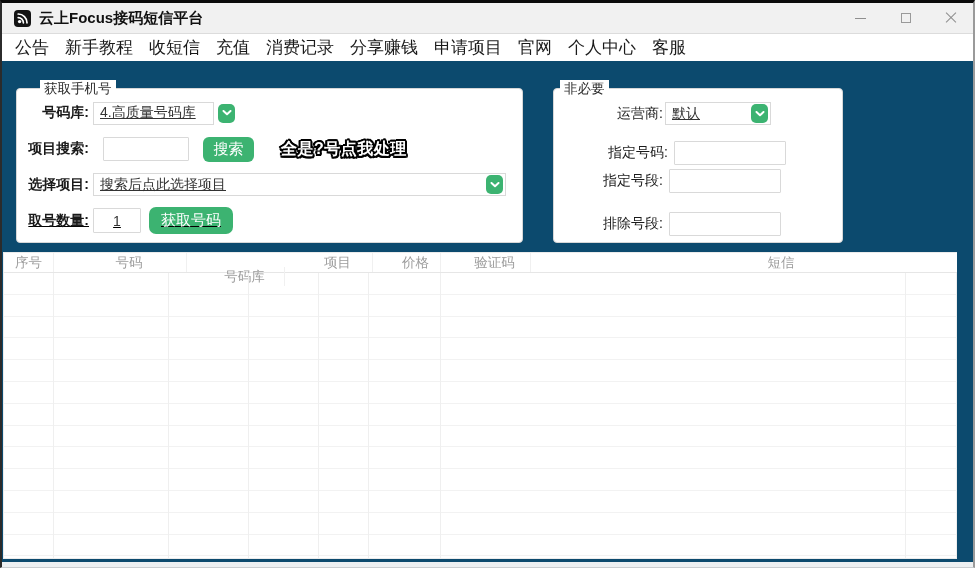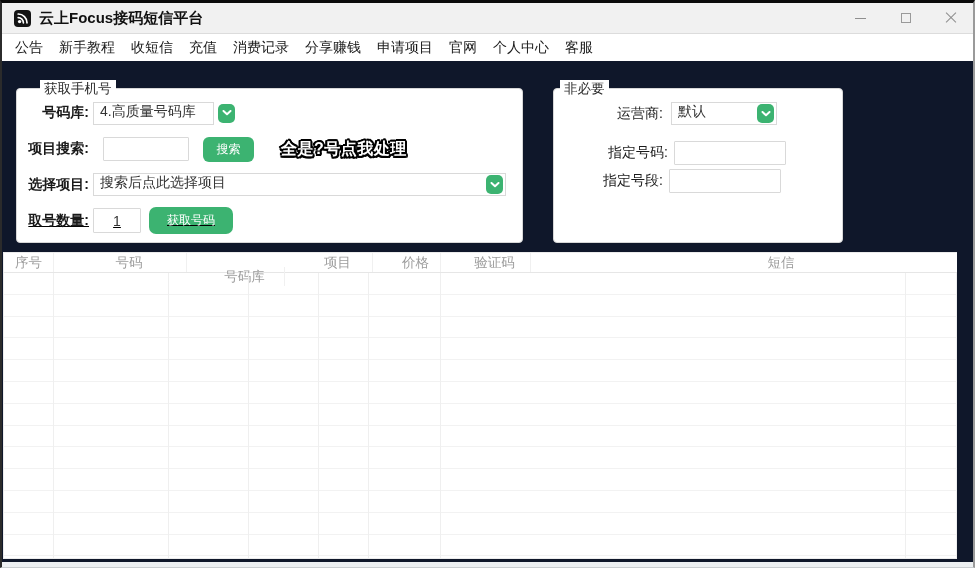--- a/index.html
+++ b/index.html
@@ -1,19 +1,19 @@
 <!DOCTYPE html>
 <html style="--green: #3cb371; --orange: #f5861f;"><head>
 <meta charset="utf-8">
 <style>
   html,body{margin:0;padding:0;background:#fff;}
   *{box-sizing:border-box;font-family:"Liberation Sans","DejaVu Sans",sans-serif;}
 
   .window{
-    position:relative;width:975px;height:568px;background:#0f172a;overflow:hidden;
+    position:relative;width:975px;height:568px;background:#0c4a6e;overflow:hidden;
     border-top:3px solid #0a0a0a;border-left:2px solid #2b2b2b;
     border-right:2px solid #9a9a9a;border-bottom:1px solid #c9cdd0;
   }
 
   
   .titlebar{position:absolute;left:0;top:0;width:100%;height:31px;background:#f1f1f1;
     border-bottom:1px solid #dcdcdc;display:flex;align-items:center;}
   .app-icon{width:17px;height:17px;margin-left:12px;display:flex;}
   .win-title{margin-left:8px;font-size:15px;font-weight:bold;color:#111;}
   .win-controls{margin-left:auto;display:flex;align-items:center;height:100%;}
@@ -22,43 +22,43 @@
   .max-glyph{width:10px;height:10px;border:1px solid #9a9a9a;display:block;}
   .close-glyph{position:relative;width:12px;height:12px;display:block;}
   .close-glyph::before,.close-glyph::after{content:"";position:absolute;left:-1px;top:5px;width:14px;height:0;
     border-top:1px solid #8f8f8f;}
   .close-glyph::before{transform:rotate(45deg);}
   .close-glyph::after{transform:rotate(-45deg);}
 
   
   .menubar{position:absolute;left:0;top:31px;width:100%;height:27px;background:#fff;
     display:flex;align-items:center;padding-left:5px;}
-  .menu-item{font-size:14px;color:#1a1a1a;padding:3px 8px;white-space:nowrap;}
+  .menu-item{font-size:17px;color:#1a1a1a;padding:3px 8px;white-space:nowrap;}
 
   
   .groupbox{position:absolute;border:1px solid #d7d7d7;border-radius:4px;background:#fff;}
   .gb-get{left:14px;top:85px;width:507px;height:155px;}
   .gb-opt{left:551px;top:85px;width:290px;height:155px;}
   .legend{position:absolute;top:-9px;background:#fff;padding:0 4px;font-size:13.5px;color:#2b2b2b;line-height:17px;}
   .gb-get .legend{left:23px;}
   .gb-opt .legend{left:6px;}
 
   .row{position:absolute;display:flex;align-items:center;}
   .lbl{font-size:14px;color:#1a1a1a;text-align:right;white-space:nowrap;}
   .lbl.b{font-weight:bold;}
 
   .txt{border:1px solid #d9d9d9;background:#fff;height:24px;font-size:14px;color:#333;
     padding:0 5px;outline:none;border-radius:1px;}
-  .combo{border:1px solid #d9d9d9;background:#fff;height:23px;display:flex;align-items:flex-start;
-    font-size:14px;color:#333;padding:0 6px;position:relative;}
+  .combo{border:1px solid #d9d9d9;background:#fff;height:23px;display:flex;align-items:center;
+    font-size:14px;color:#333;padding:0 6px;position:relative;text-decoration:underline;}
   .chev-btn{width:17px;height:19px;border-radius:5px;background:var(--green);
     display:flex;align-items:center;justify-content:center;flex:0 0 auto;}
   .chev-btn svg{display:block;}
   .green-btn{background:var(--green);color:#fff;border:none;border-radius:6px;
-    font-size:12px;display:flex;align-items:center;justify-content:center;}
+    font-size:15px;display:flex;align-items:center;justify-content:center;}
 
   .notice{font-size:16px;font-weight:bold;color:#fff;letter-spacing:.5px;white-space:nowrap;
     text-shadow:-2px 0 #000,2px 0 #000,0 -2px #000,0 2px #000,
       -1.5px -1.5px #000,1.5px -1.5px #000,-1.5px 1.5px #000,1.5px 1.5px #000,
       -2px -1px #000,2px 1px #000,-1px 2px #000,1px -2px #000;}
 
   
   .table{position:absolute;left:1px;top:249px;width:954px;}
   .thead{display:flex;height:21px;border-top:1px solid #ebebeb;border-bottom:1px solid #e6e6e6;
     border-left:1px solid #ececec;align-items:center;background:#fff;gap:18px;}
@@ -156,40 +156,44 @@
       <input class="txt" style="width: 48px; height: 25px; margin-left: 4px; text-align: center;" type="text" value="1">
       <button class="green-btn" style="width:84px;height:27px;margin-left:8px;border-radius:7px;">获取号码</button>
     </div>
   </div>
 
   <div class="groupbox gb-opt">
     <span class="legend">非必要</span>
 
     <div class="row" style="left:0;top:13px;height:23px;">
       <span class="lbl" style="width:109px;">运营商:</span>
-      <div class="combo" style="width:106px;margin-left:8px;padding-right:24px;">
+      <div class="combo" style="width:106px;margin-left:2px;padding-right:24px;">
         <span>默认</span>
         <span class="chev-btn" style="position:absolute;right:2px;top:1px;">
           <svg width="10" height="6" viewBox="0 0 10 6">
               <path d="M1.5 1 L5 4.2 L8.5 1" stroke="#fff" stroke-width="2" fill="none" stroke-linecap="round" stroke-linejoin="round"></path>
             </svg>
         </span>
       </div>
     </div>
 
     <div class="row" style="left:5px;top:52px;height:24px;">
       <span class="lbl" style="width:109px;">指定号码:</span>
       <input class="txt" style="width: 112px; margin-left: 6px;" type="text" value="">
     </div>
 
     <div class="row" style="left:0;top:80px;height:24px;">
       <span class="lbl" style="width:109px;">指定号段:</span>
       <input class="txt" style="width: 112px; margin-left: 6px;" type="text" value="">
     </div>
 
+    <div class="row" style="left:0;top:123px;height:24px;">
+      <span class="lbl" style="width:109px;">排除号段:</span>
+      <input class="txt" style="width: 112px; margin-left: 6px;" type="text" value="">
+    </div>
   </div>
 
   <div class="table">
     <div class="thead" id="thead">
         <div class="th" style="width: 50px;">序号</div>
         <div class="th" style="width: 115px;">号码</div>
         <div class="th" style="width: 80px; margin-top: 28px;">号码库</div>
         <div class="th" style="width: 70px;">项目</div>
         <div class="th" style="width: 50px;">价格</div>
         <div class="th" style="width: 72px;">验证码</div>

